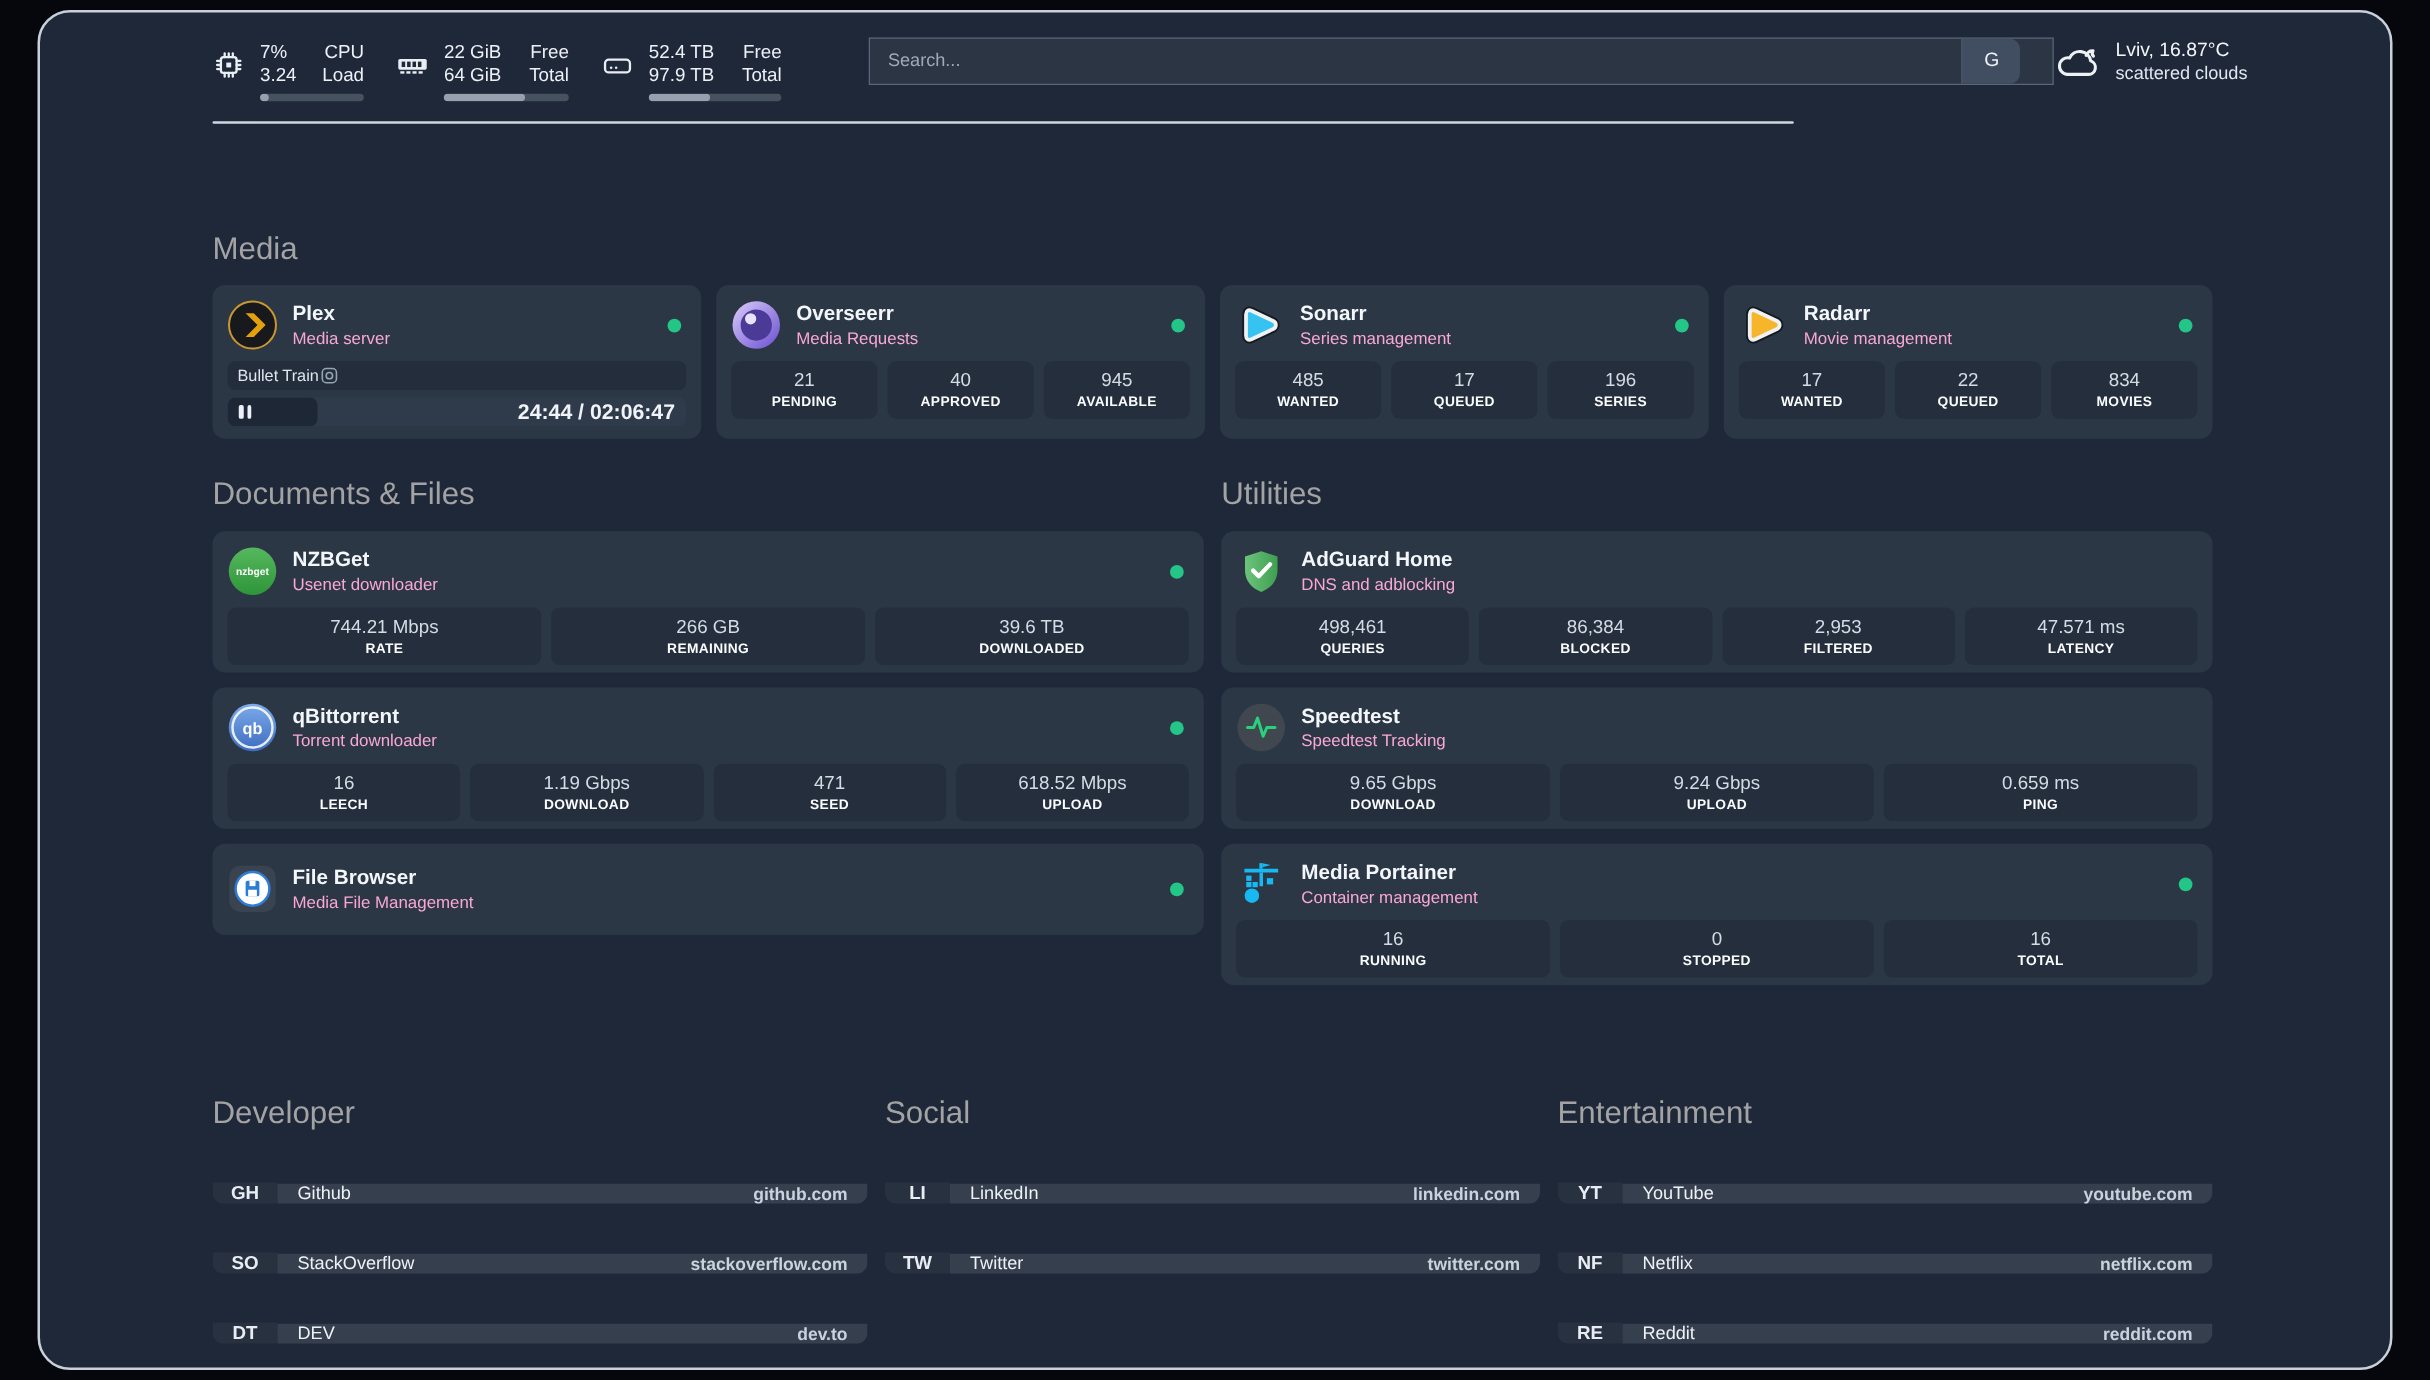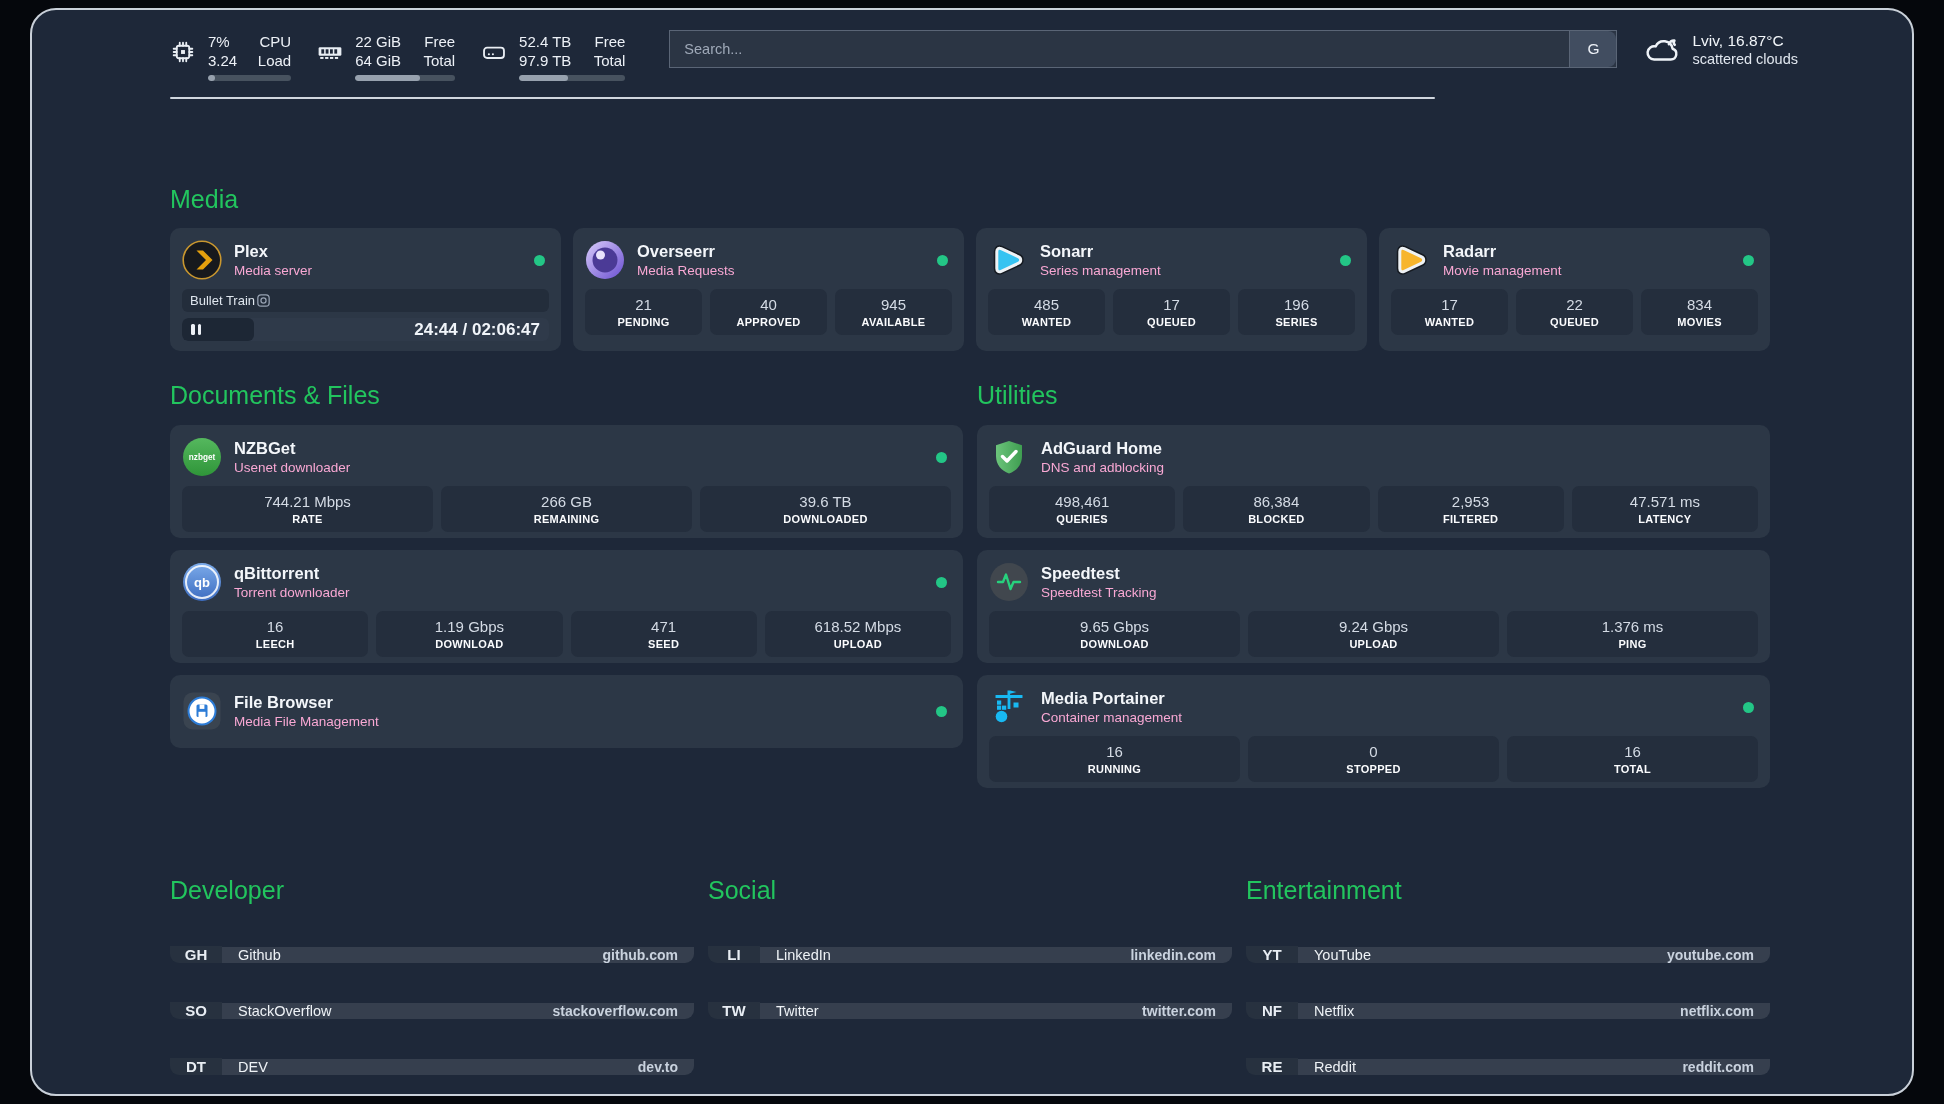--- a/index.html
+++ b/index.html
@@ -12,33 +12,33 @@
   .stats { display:flex; gap:26px; padding-top:2px; }
   .stat { display:grid; grid-template-columns:26px 1fr; column-gap:12px; }
   .stat-icon { width:26px; height:26px; margin-top:7px; }
   .stat-text { display:flex; gap:16px; font-size:15px; line-height:19px; color:#edf1f7; }
   .stat-vals { display:flex; flex-direction:column; align-items:flex-start; white-space:nowrap; }
   .stat-labs { display:flex; flex-direction:column; align-items:flex-end; min-width:38px; }
   .stat-bar { grid-column:2; height:6px; border-radius:3px; background:#47525f; margin-top:5px; overflow:hidden; }
   .stat-bar-fill { height:100%; background:#97a1ae; border-radius:3px; }
 
   .search { flex:1; margin:0 26px 0 44px; position:relative; height:38px; }
-  .search-input { width:100%; height:100%; background:#2b3544; border:1px solid #5a6576; border-radius:0; padding:0 62px 0 14px; font-size:14.5px; color:#e3e9f1; outline:none; font-family:"Liberation Sans", sans-serif; }
+  .search-input { width:100%; height:100%; background:#2b3544; border:1px solid #5a6576; border-radius:0; padding:0 62px 0 14px; font-size:14.5px; color:#e3e9f1; outline:none; font-family:"Liberation Sans", sans-serif;margin-left:26px; }
   .search-input::placeholder { color:#9fa9b8; }
   .g-btn { position:absolute; right:1px; top:1px; bottom:1px; width:47px; border:none; border-left:1px solid #5a6576; background:#414d60; border-radius:0 8px 8px 0; color:#eef2f8; font-size:15.5px; cursor:pointer; font-family:"Liberation Sans", sans-serif; }
 
   .weather { display:flex; gap:12px; align-items:center; padding-top:1px; margin-right:-28px; }
   .weather-icon { width:37px; height:37px; }
   .weather-loc { font-size:15.5px; color:#f2f6fa; line-height:19px; }
   .weather-cond { font-size:14.5px; color:#e1e7ef; line-height:18px; }
 
   .divider { height:2px; background:#d0d6de; width:1265px; margin-top:16px; border-radius:1px; }
 
   
-  .section-title { font-size:25px; font-weight:500; color:#22c55e; }
+  .section-title { font-size:25px; font-weight:500; color:#a3a3a3; }
   .media-title { margin-top:86px; }
   .media-cards { display:flex; gap:12px; margin-top:14px; }
 
   .card { background:#2c3746; border-radius:10px; position:relative; }
   .media-card { width:391px; height:123px; padding:12px; }
   .card-head { display:flex; gap:12px; align-items:center; }
   .app-icon { width:40px; height:40px; flex:none; }
   .app-icon svg { display:block; }
   .app-name { font-size:16.5px; font-weight:700; color:#f3f6fa; line-height:21px; }
   .app-desc { font-size:13.5px; color:#f9a8d4; line-height:17px; }
@@ -477,21 +477,21 @@
           <div class="stat-boxes">
             <div class="stat-box">
               <div class="stat-box-value">9.65 Gbps</div>
               <div class="stat-box-label">DOWNLOAD</div>
             </div>
             <div class="stat-box">
               <div class="stat-box-value">9.24 Gbps</div>
               <div class="stat-box-label">UPLOAD</div>
             </div>
             <div class="stat-box">
-              <div class="stat-box-value">1.376 ms</div>
+              <div class="stat-box-value">0.659 ms</div>
               <div class="stat-box-label">PING</div>
             </div>
           </div>
         </div>
 
         <div class="card wide-card">
           <div class="card-head">
             <div class="app-icon">
               <svg viewBox="0 0 40 40" width="40" height="40" fill="#18b9f2">
                 <rect x="6.5" y="8" width="27" height="3" rx="0.5"></rect>

